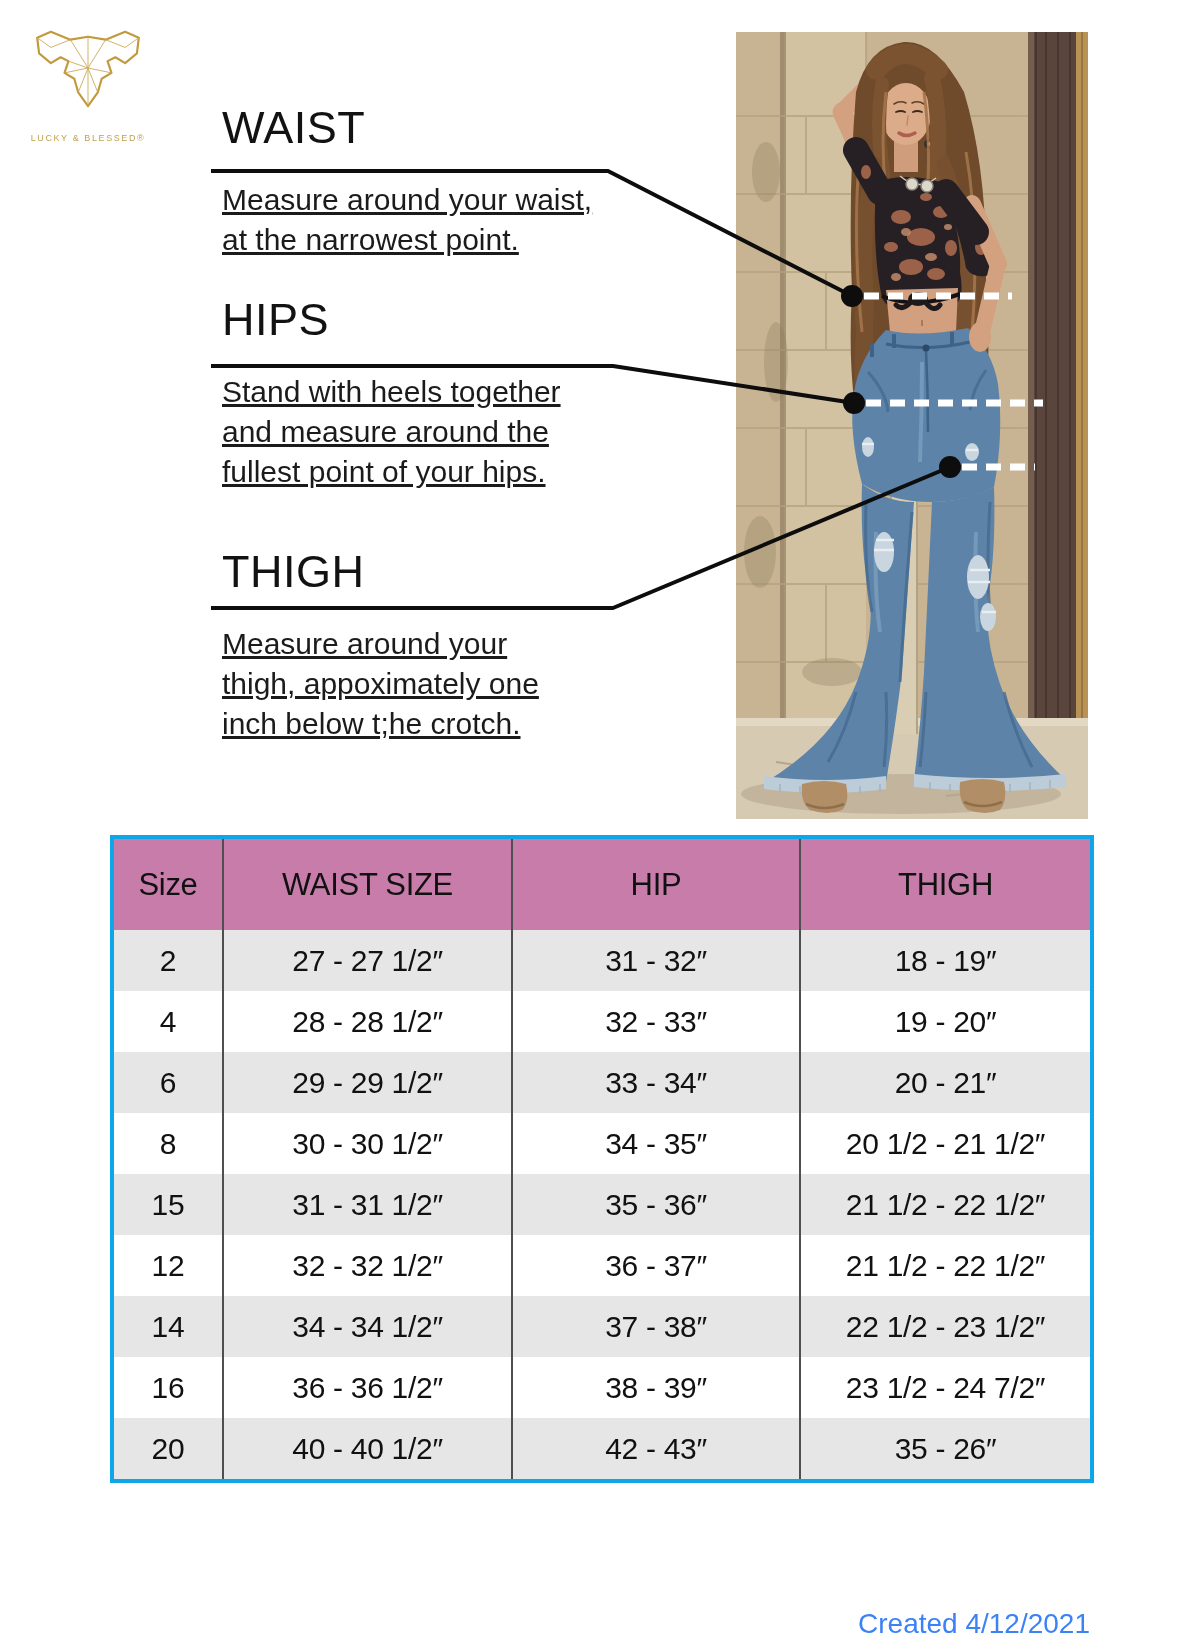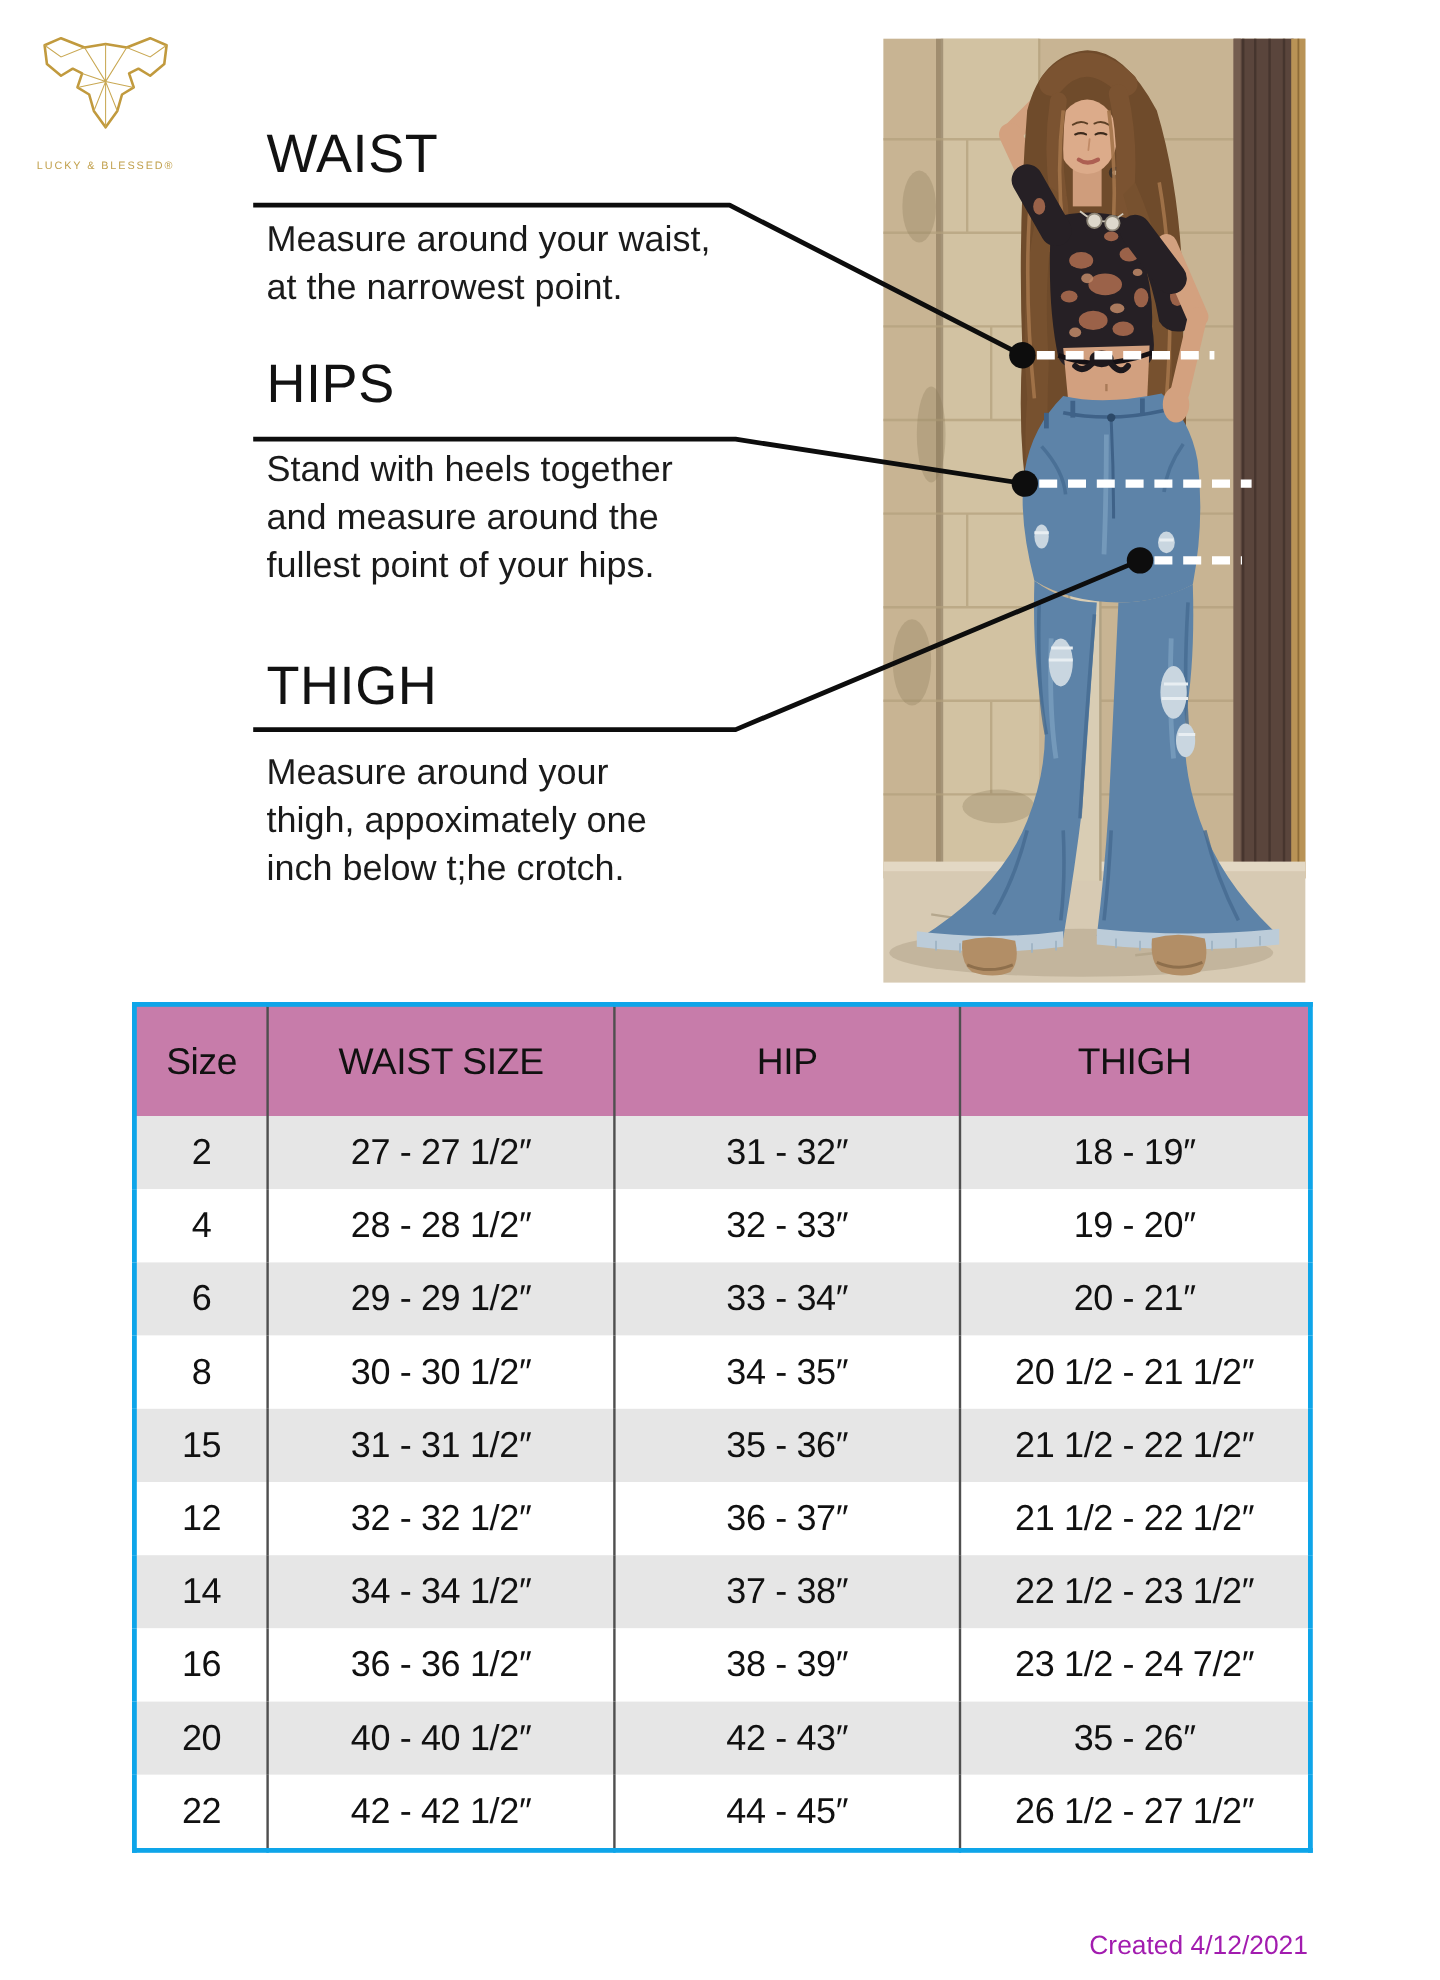--- a/index.html
+++ b/index.html
@@ -7,21 +7,21 @@
     position:relative; width:1200px; height:1650px; background:#ffffff;
     font-family:"Liberation Sans", sans-serif; color:#161616; overflow:hidden;
   }
   
   .logo { position:absolute; left:22px; top:24px; width:132px; text-align:center; }
   .logo svg { display:block; margin:0 auto; }
   .logo-text { margin-top:21px; font-size:9px; letter-spacing:1.6px; color:#c2a14e; white-space:nowrap; }
 
   
   .sec-title { position:absolute; left:222px; font-size:45px; letter-spacing:0.5px; color:#121212; }
-  .sec-desc  { position:absolute; left:222px; font-size:30px; line-height:40px; color:#1b1b1b; }
+  .sec-desc  { position:absolute; left:222px; font-size:30px; line-height:40px; color:#1b1b1b;text-decoration:underline; }
   #title-waist { top:102px;text-align:center; }  #desc-waist { top:180px; }
   #title-hips  { top:294px; }  #desc-hips  { top:372px; }
   #title-thigh { top:546px; }  #desc-thigh { top:624px; }
 
   
   .photo { position:absolute; left:736px; top:32px; width:352px; height:787px; }
 
   
   .overlay { position:absolute; left:0; top:0; width:1200px; height:835px; pointer-events:none; }
 
@@ -35,21 +35,21 @@
     text-align:center; vertical-align:middle; padding:0;
     border-right:2px solid #4f4f4f;
   }
   .size-table th:last-child, .size-table td:last-child { border-right:none; }
   .size-table thead th { height:91px; background:#c77caa; font-weight:normal; font-size:31px; }
   .size-table tbody td { height:61px; background:#ffffff; }
   .size-table tbody tr:nth-child(odd) td { background:#e6e6e6; }
 
   .footer-note {
     position:absolute; left:110px; top:1608px; width:980px;
-    text-align:right; font-size:22px; color:#a21caf;
+    text-align:right; font-size:28px; color:#3b82f6;
   }
 </style>
 </head>
 <body>
 
 <div class="page">
 
   <div class="logo">
     <svg width="118" height="88" viewBox="0 0 120 90">
       <g fill="none" stroke="#c19a3e" stroke-width="2.2" stroke-linejoin="round">
@@ -305,24 +305,18 @@
           <td>36 - 36 1/2″</td>
           <td>38 - 39″</td>
           <td>23 1/2 - 24 7/2″</td>
         </tr>
       <tr>
           <td>20</td>
           <td>40 - 40 1/2″</td>
           <td>42 - 43″</td>
           <td>35 - 26″</td>
         </tr>
-      <tr>
-          <td>22</td>
-          <td>42 - 42 1/2″</td>
-          <td>44 - 45″</td>
-          <td>26 1/2 - 27 1/2″</td>
-        </tr>
     </tbody>
   </table>
 
   <div class="footer-note">Created 4/12/2021</div>
 
 </div>
 
 </body></html>

